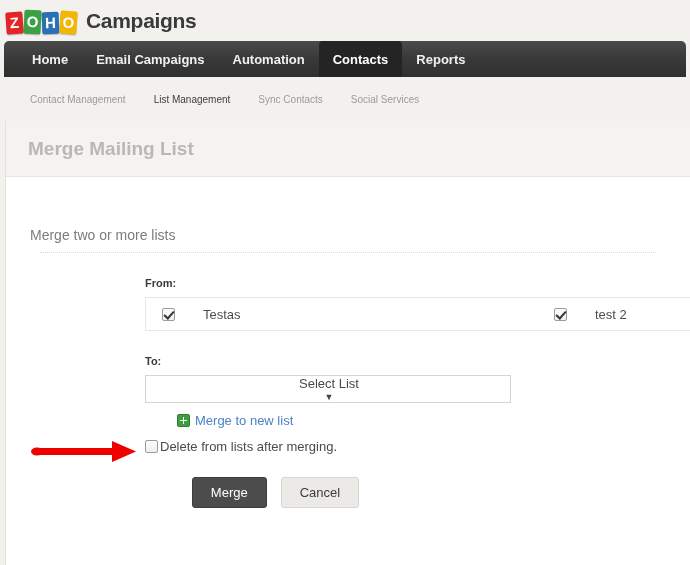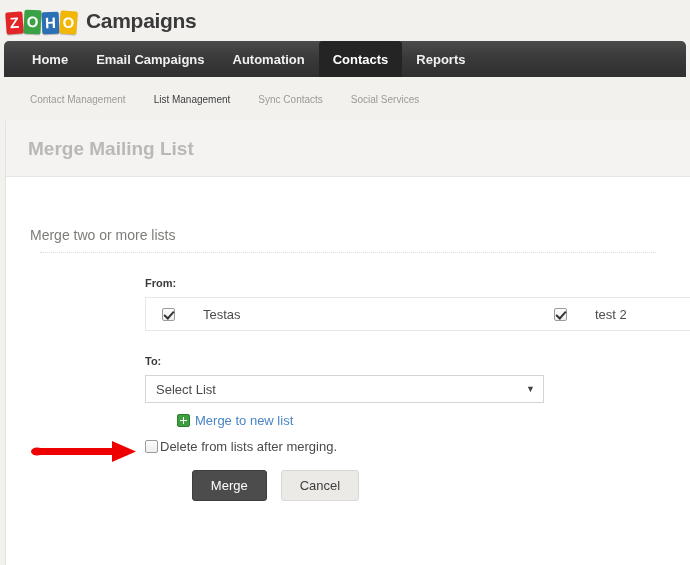--- a/index.html
+++ b/index.html
@@ -176,31 +176,32 @@
     position: absolute;
     left: 3px; top: 0px;
     width: 4px; height: 8px;
     border: solid #333;
     border-width: 0 2px 2px 0;
     transform: rotate(42deg);
   }
 
   
   .select-box {
-    width: 399px;
+    width: 366px;
     height: 28px;
     border: 1px solid #d6d5d2;
     background: #ffffff;
     display: flex;
     align-items: center;
     justify-content: space-between;
     padding: 0 8px 0 10px;
     font-size: 13px;
     color: #4a4a4a;
     cursor: pointer;
+    flex-direction: column;
   }
   .caret {
     font-size: 9px;
     color: #444;
     line-height: 1;
   }
 
   
   .merge-link-row {
     display: flex;
@@ -240,21 +241,21 @@
     font-size: 13px;
     color: #4a4a4a;
     cursor: pointer;
   }
 
   
   .button-row {
     display: flex;
     justify-content: center;
     gap: 14px;
-    margin-top: 16px;
+    margin-top: 23px;
     padding-right: 145px;
   }
   .btn {
     font-size: 13px;
     padding: 7px 18px;
     border-radius: 3px;
     cursor: pointer;
     border: 1px solid transparent;
     font-family: "Liberation Sans", sans-serif;
   }

